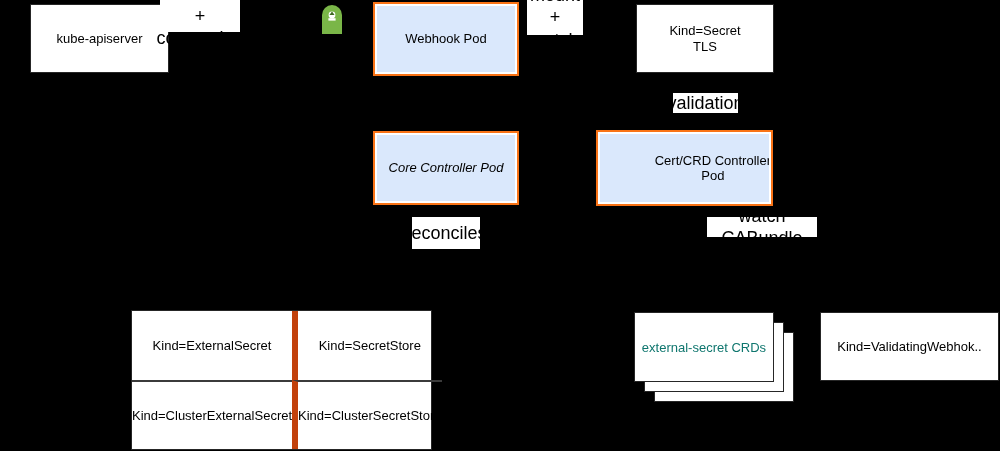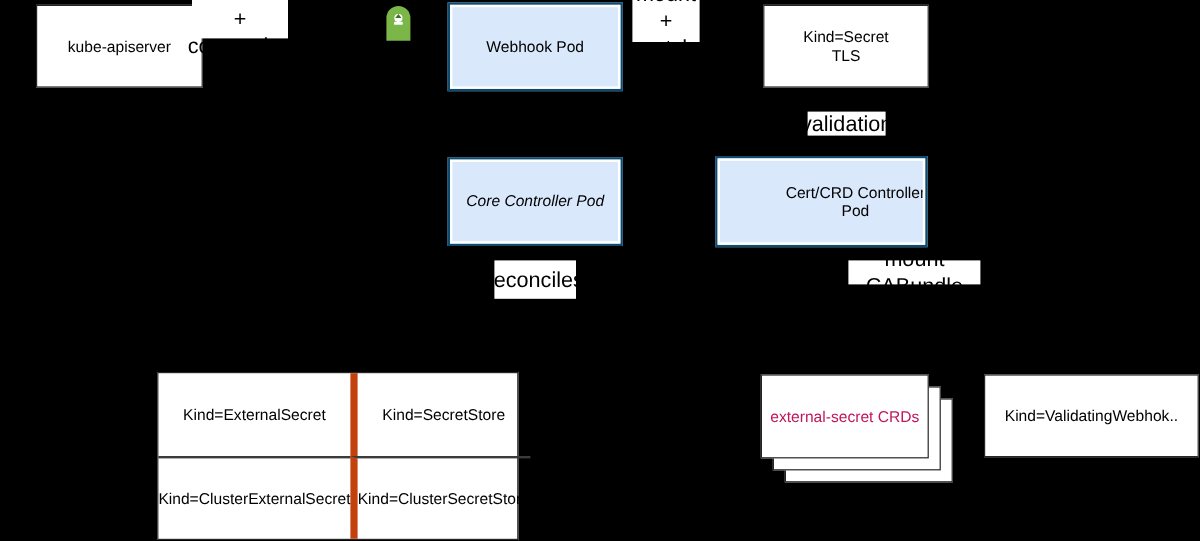--- a/index.html
+++ b/index.html
@@ -32,21 +32,21 @@
   
   .plain-box {
     background: #ffffff;
     border: 1px solid #262626;
     font-size: 13px;
   }
 
   
   .pod-box {
     background: #dae8fc;
-    border: 2px solid #0c4a6e;
+    border: 2px solid #f97316;
     outline: 2px solid #ffffff;
     outline-offset: -4px;
     font-size: 13px;
   }
 
   
   .edge-label {
     position: absolute;
     box-sizing: border-box;
     background: #ffffff;
@@ -99,21 +99,21 @@
     position: absolute;
     box-sizing: border-box;
     background: #ffffff;
     border: 1px solid #262626;
   }
   #crd-stack .layer.back2 { left: 20px; top: 20px; width: 140px; height: 70px; }
   #crd-stack .layer.back1 { left: 10px; top: 10px; width: 140px; height: 70px; }
   #crd-stack .layer.front {
     left: 0px; top: 0px; width: 140px; height: 70px;
     display: flex; align-items: center; justify-content: center;
-    font-size: 13px; color: #be185d; text-align: center;
+    font-size: 13px; color: #0f766e; text-align: center;
   }
 
   
   #lock-icon {
     position: absolute;
     left: 321px;
     top: 3px;
     width: 22px;
     height: 32px;
   }
@@ -177,21 +177,21 @@
     <span>Core Controller Pod</span>
   </div>
 
   <div class="node pod-box" style="left:596px; top:130px; width:177px; height:76px;justify-content:flex-end;">
     <span style="white-space:pre-line;">Cert/CRD Controller
 Pod</span>
   </div>
 
   <div class="edge-label" style="left:372px; top:217px; width:68px; height:32px;margin-left:40px;">reconciles</div>
 
-  <div class="edge-label" style="left:707px; top:217px; width:110px; height:20px;">mount CABundle</div>
+  <div class="edge-label" style="left:707px; top:217px; width:110px; height:20px;">watch CABundle</div>
 
   <div id="kind-table">
     <div class="cell">
       <span>Kind=ExternalSecret</span>
     </div>
     <div class="cell col-b">
       <span>Kind=SecretStore</span>
     </div>
     <div class="cell row-b">
       <span>Kind=ClusterExternalSecret</span>

